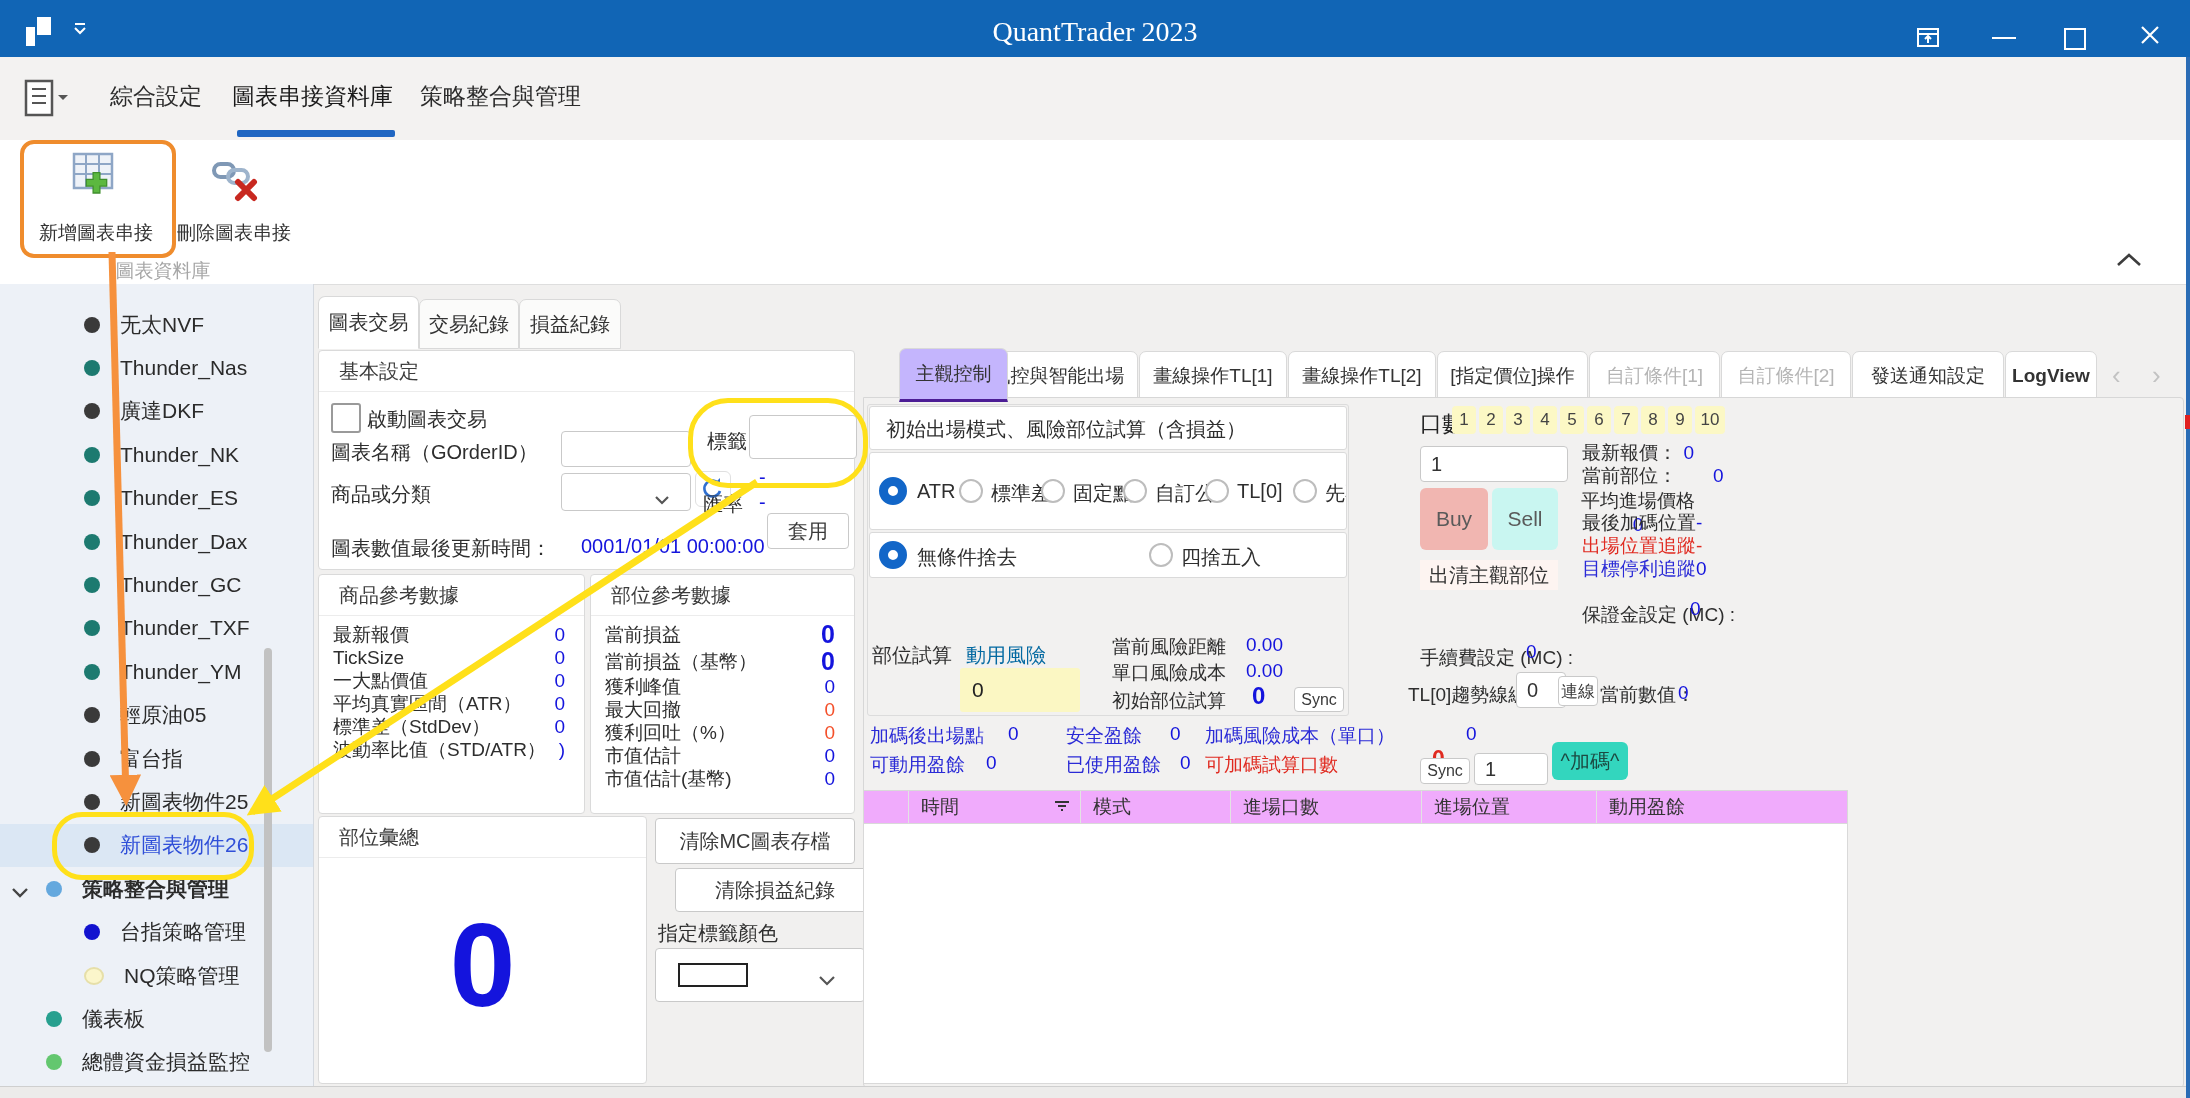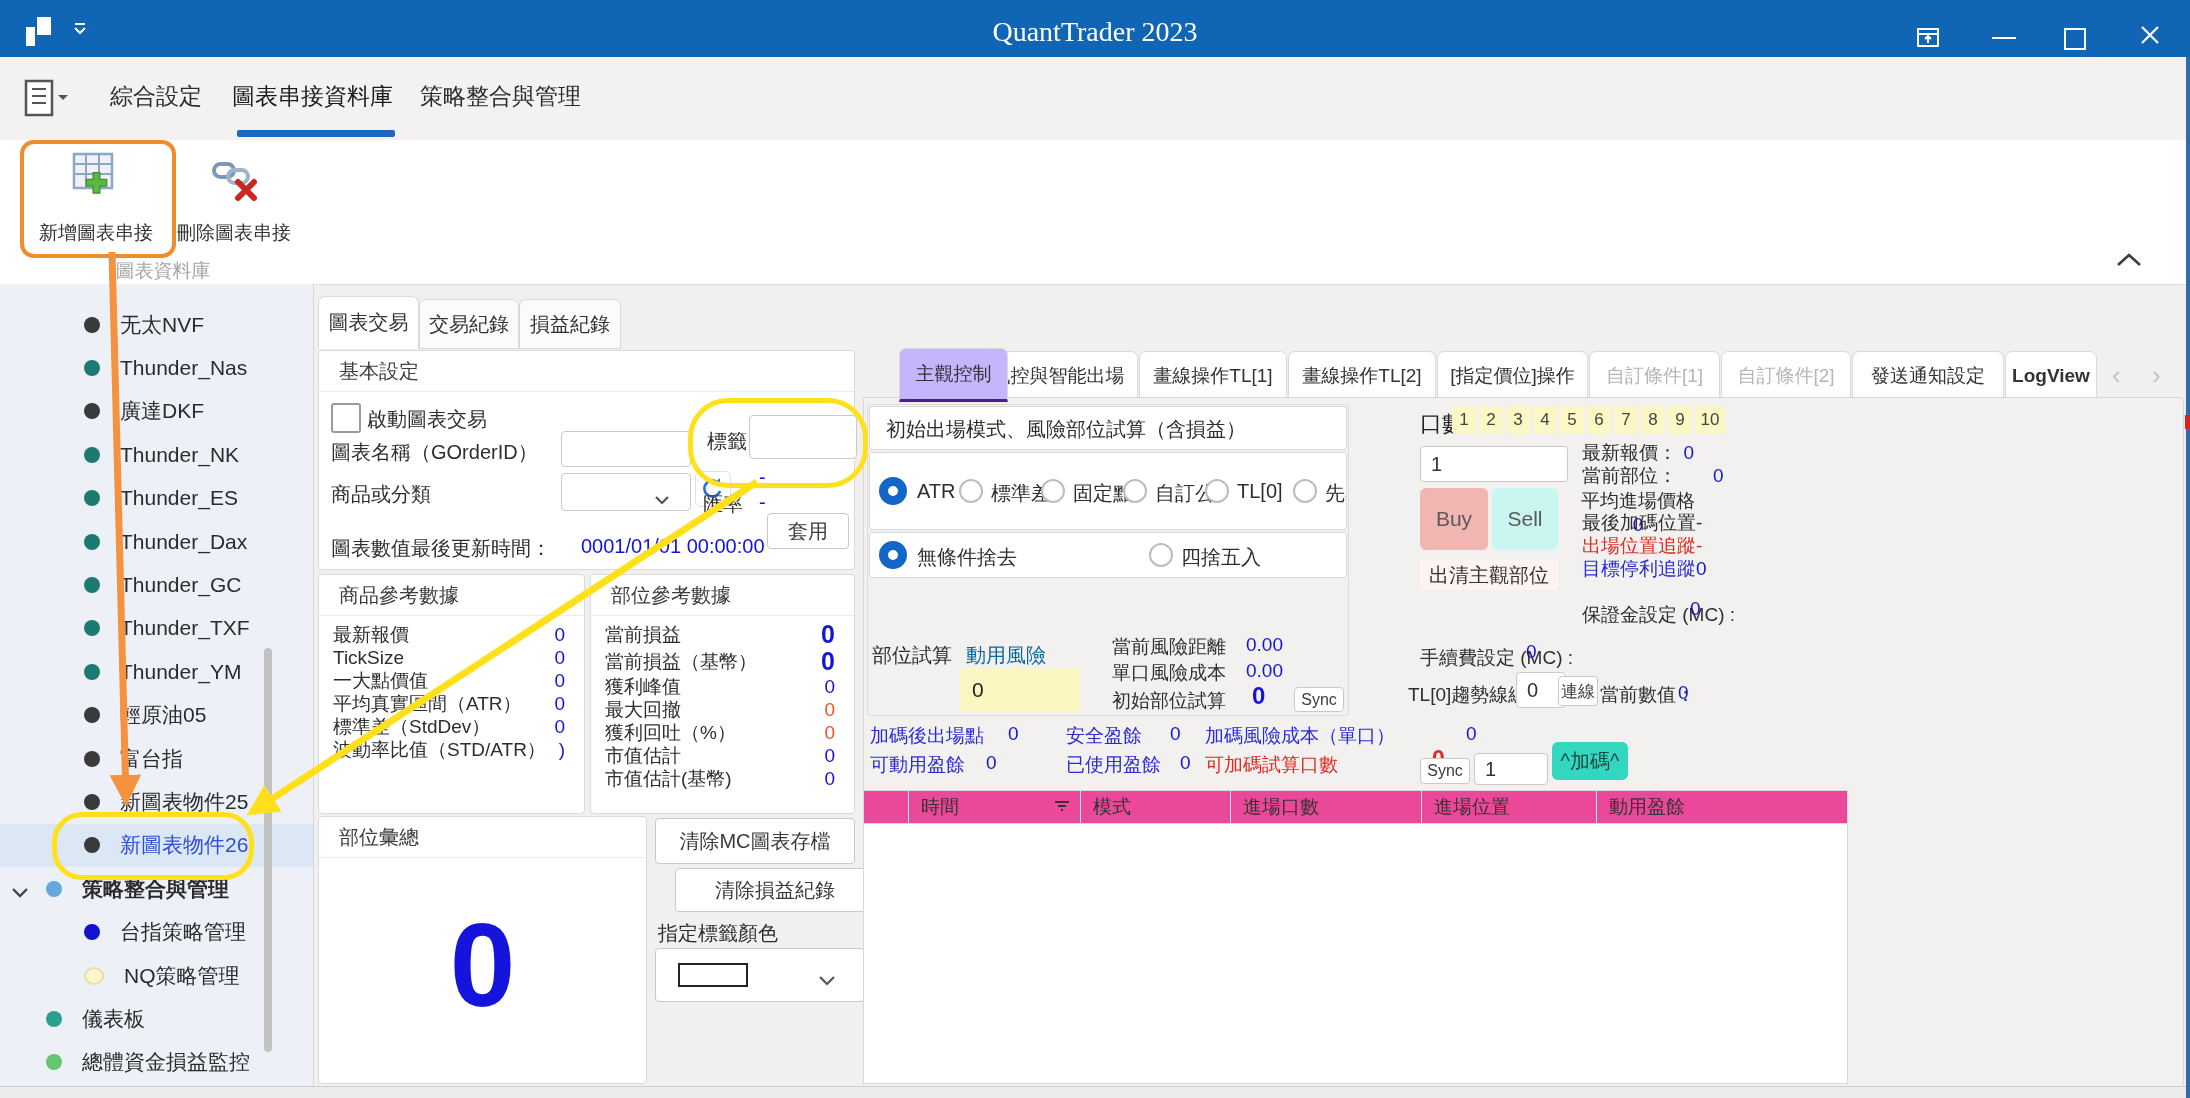--- a/index.html
+++ b/index.html
@@ -526,21 +526,21 @@
   <div class="abs input" style="left:1516px;top:672px;width:38px;height:34px;">
       <span>0</span>
     </div>
   <div class="abs btn" style="left:1558px;top:676px;width:38px;height:28px;font-size:17px;">
       <span>連線</span>
     </div>
   <div class="abs lbl" style="left:1600px;top:682px;">當前數值：</div>
   <div class="abs lbl blue" style="left:1678px;top:682px;">0</div>
 
   <div class="abs" style="left:863px;top:790px;width:983px;height:292px;border:1px solid #d9d9d9;background:#fff;">
-    <div style="display:flex;height:32px;background:#ec4899;border-bottom:1px solid #d9d9d9;">
+    <div style="display:flex;height:32px;background:#f0abfc;border-bottom:1px solid #d9d9d9;">
       <div class="hcell" style="width:45px;"></div>
       <div class="hcell" style="width:172px;justify-content:space-between;padding-right:10px;">
         <span>時間</span>
         <span><svg width="16" height="14">
               <line x1="1" y1="3" x2="15" y2="3" stroke="#333" stroke-width="2"></line>
               <line x1="4" y1="7" x2="12" y2="7" stroke="#333" stroke-width="2"></line>
               <line x1="7" y1="11" x2="9" y2="11" stroke="#333" stroke-width="2"></line>
             </svg></span>
       </div>
       <div class="hcell" style="width:150px;">

